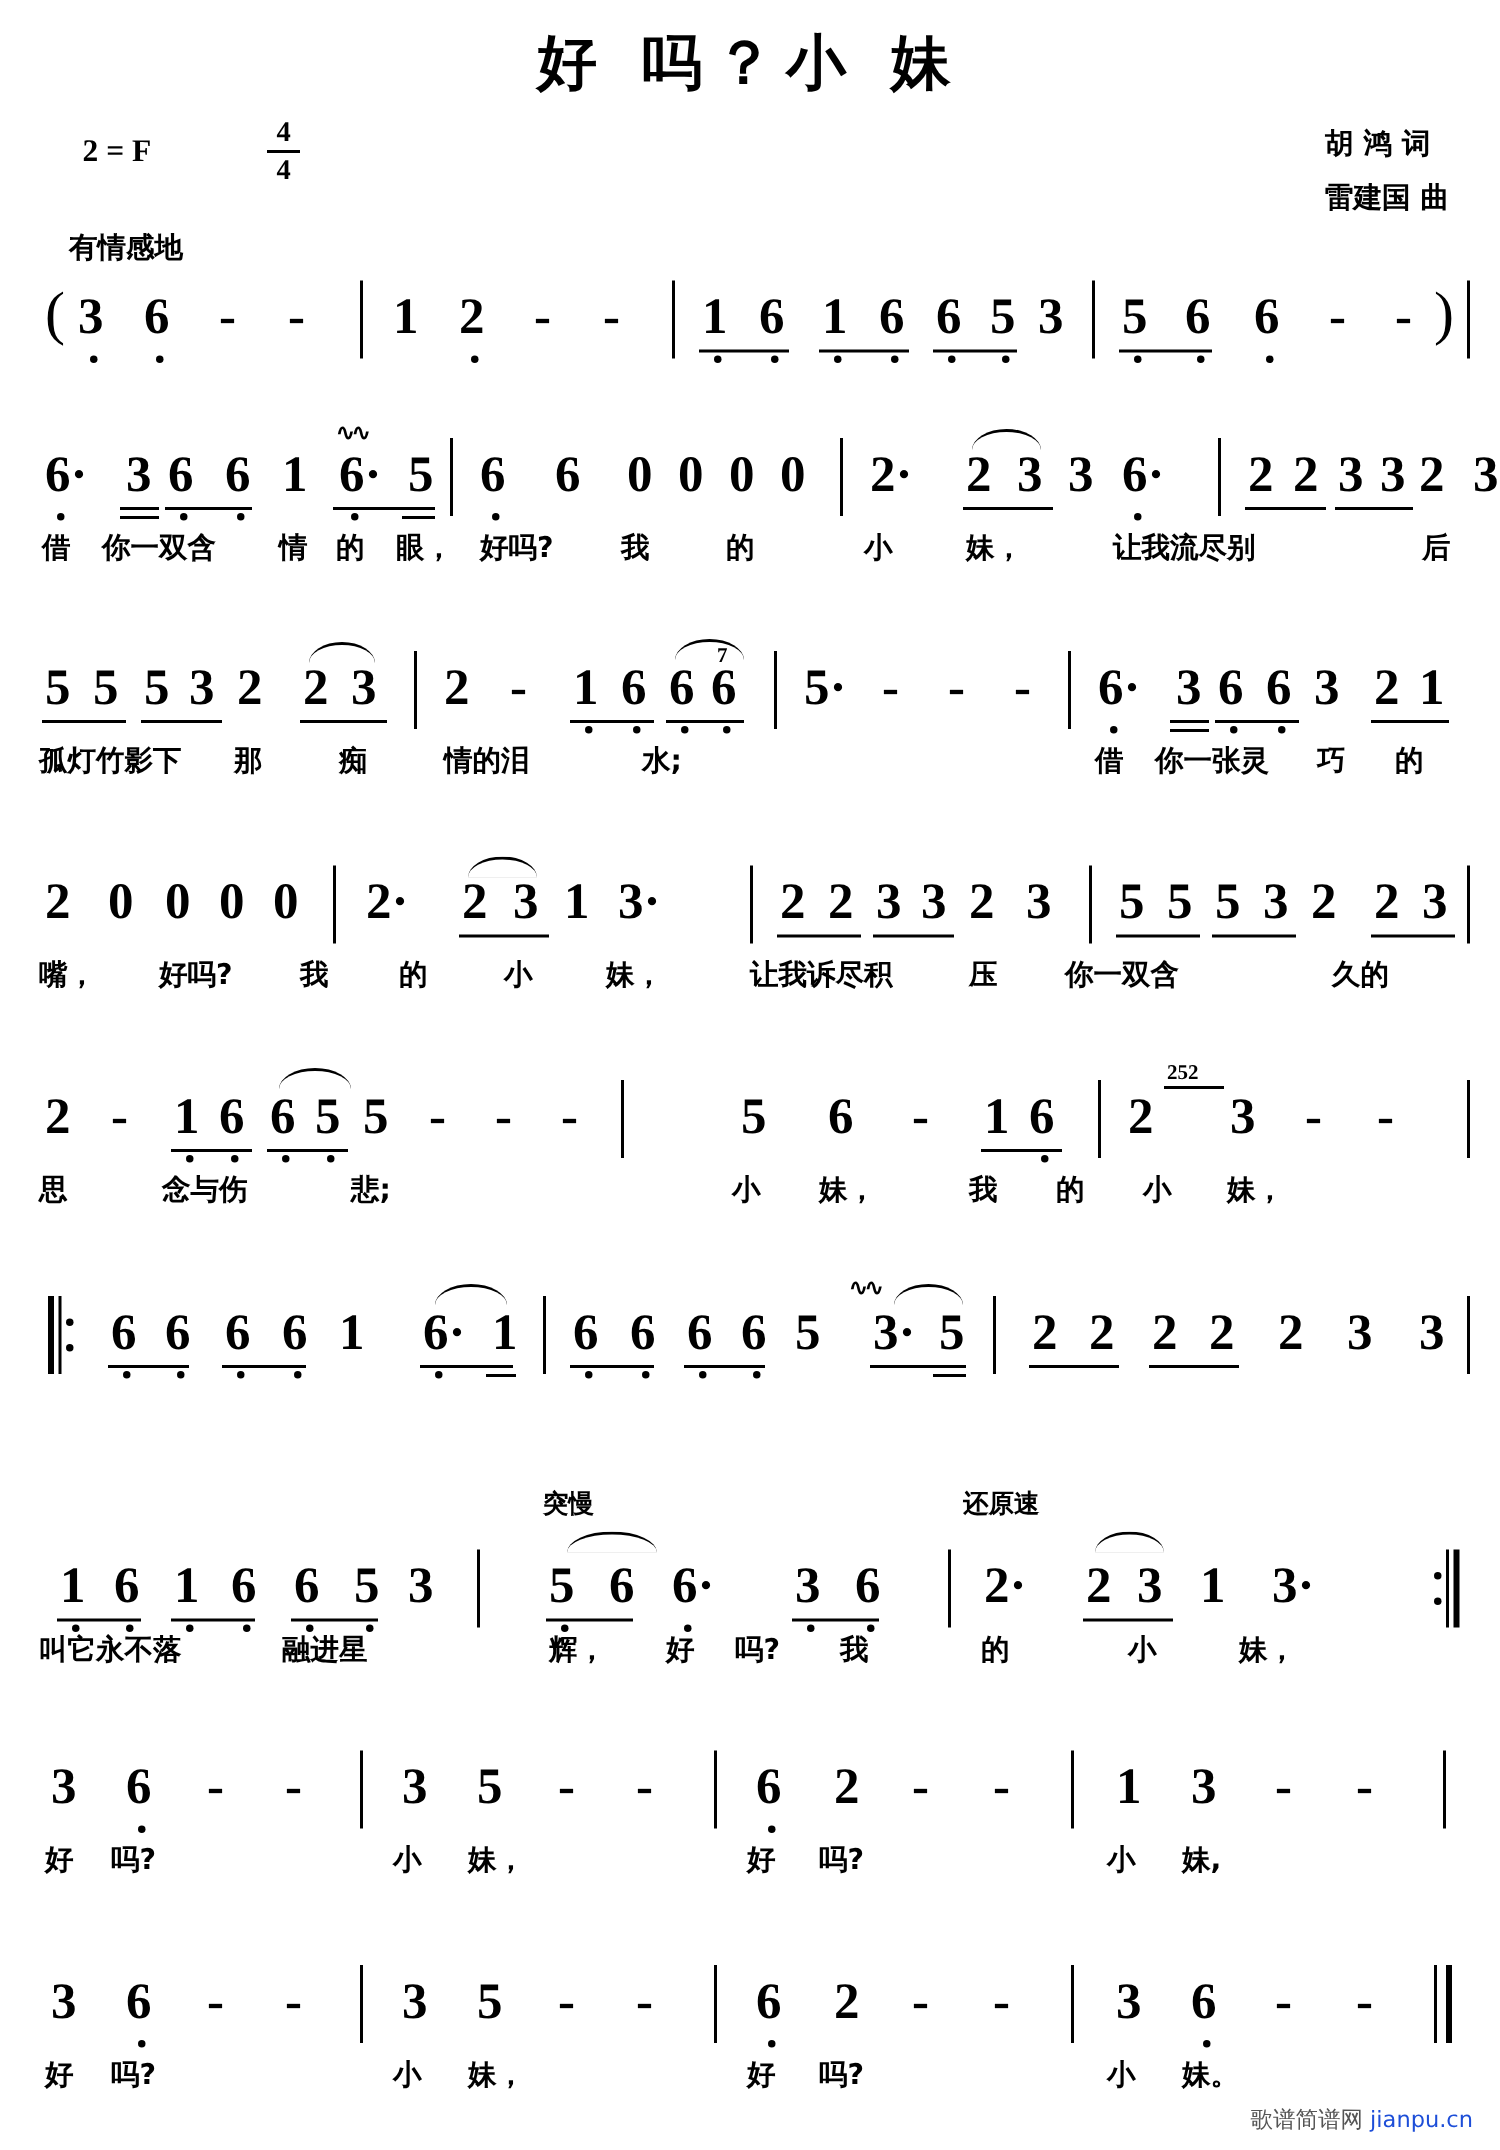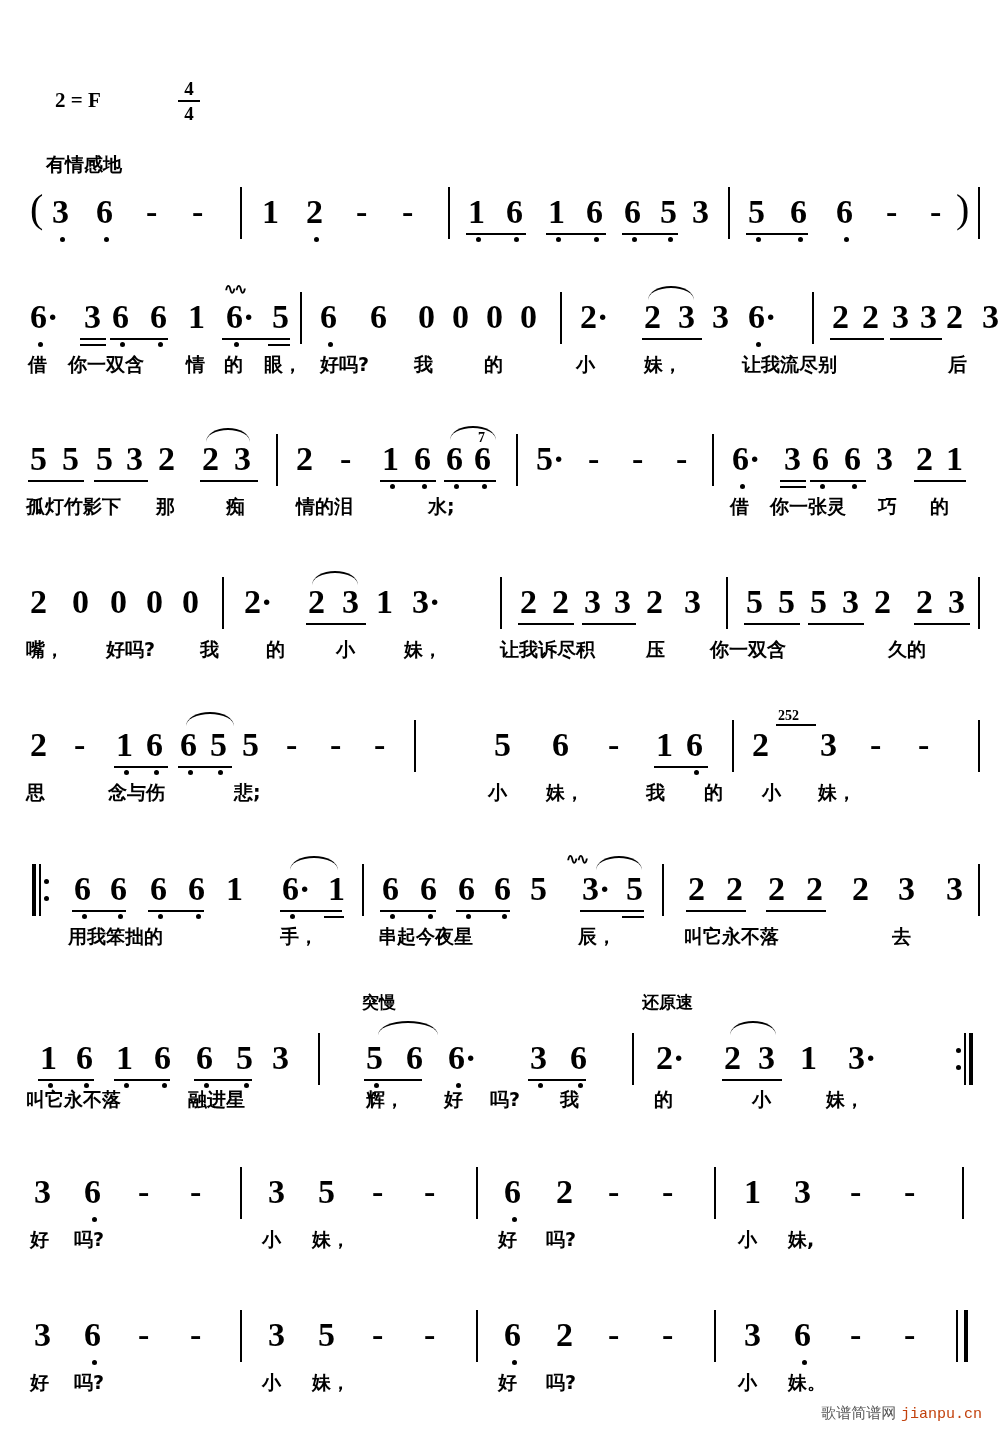--- a/index.html
+++ b/index.html
@@ -186,28 +186,33 @@
   }
   .watermark {
     position: absolute;
     right: 18px;
     bottom: 10px;
     font-size: 15px;
     color: #777;
     font-family: "DejaVu Sans", sans-serif;
   }
   .watermark .cn { color: #555; }
-  .watermark .en { color: #c2410c; font-family: Liberation Mono, monospace; }
+  .watermark .en { color: #1d4ed8; }
 </style>
 </head>
 <body>
 
 <div class="sheet">
 
-
+  <div class="title">好 吗？小 妹</div>
+
+  <div class="credits">
+    <div class="credit-line">胡 鸿 词</div>
+    <div class="credit-line">雷建国 曲</div>
+  </div>
 
   <div class="meta-key">2 = F</div>
 
   <div class="meta-time">
     <span class="num">4</span>
     <span class="bar"></span>
     <span class="num">4</span>
   </div>
 
   <div class="tempo-mark">有情感地</div>
@@ -531,28 +536,20 @@
       <span class="n" style="left:726px;">2</span>
       <span class="ul" style="left:686px; top:48px; width:60px;"></span>
       <span class="n" style="left:768px;">2</span>
       <span class="n" style="left:806px;">2</span>
       <span class="ul" style="left:766px; top:48px; width:60px;"></span>
       <span class="n" style="left:852px;">2</span>
       <span class="n" style="left:898px;">3</span>
       <span class="n" style="left:946px;">3</span>
       <span class="barline" style="left:978px;"></span>
     </div>
-    <div class="lyrics">
-      <span class="ly" style="left:68px;">用我笨拙的</span>
-      <span class="ly" style="left:280px;">手，</span>
-      <span class="ly" style="left:378px;">串起今夜星</span>
-      <span class="ly" style="left:578px;">辰，</span>
-      <span class="ly" style="left:684px;">叫它永不落</span>
-      <span class="ly" style="left:892px;">去</span>
-    </div>
   </div>
 
   <div class="system" style="top:1005px;">
     <div class="notes" style="height:86px;">
       <span class="expr" style="left:362px; top:-14px;">突慢</span>
       <span class="expr" style="left:642px; top:-14px;">还原速</span>
 
       <span class="n" style="left:40px; top:34px;">1</span>
       <span class="dot" style="left:48px; top:78px;"></span>
       <span class="n" style="left:76px; top:34px;">6</span>

